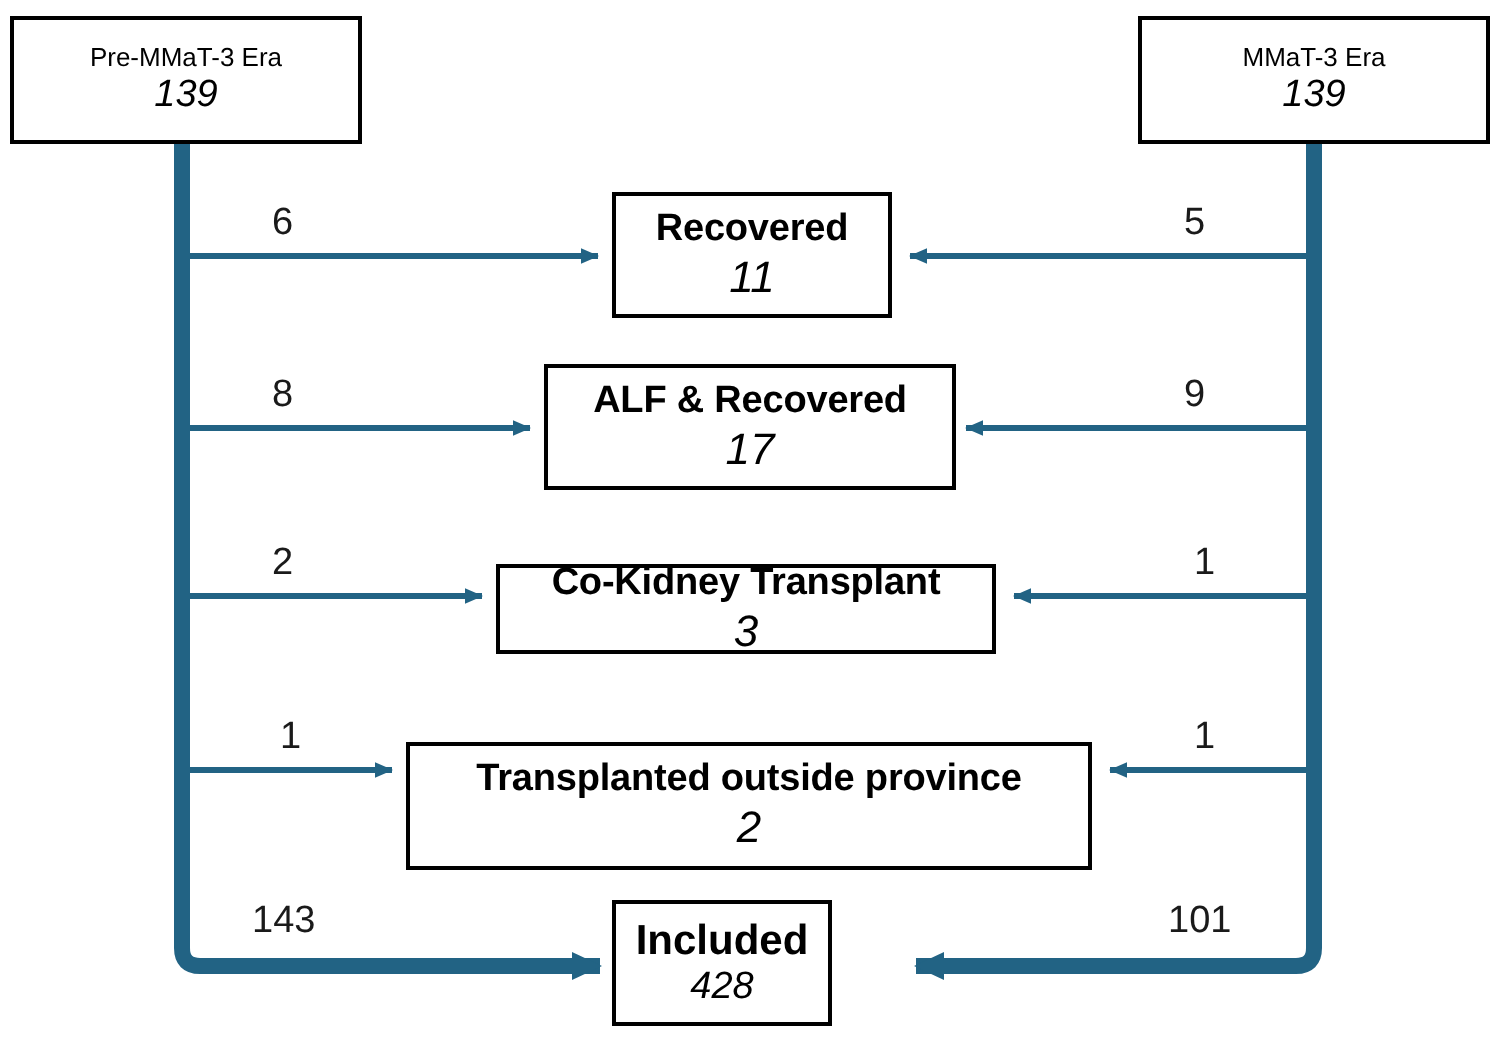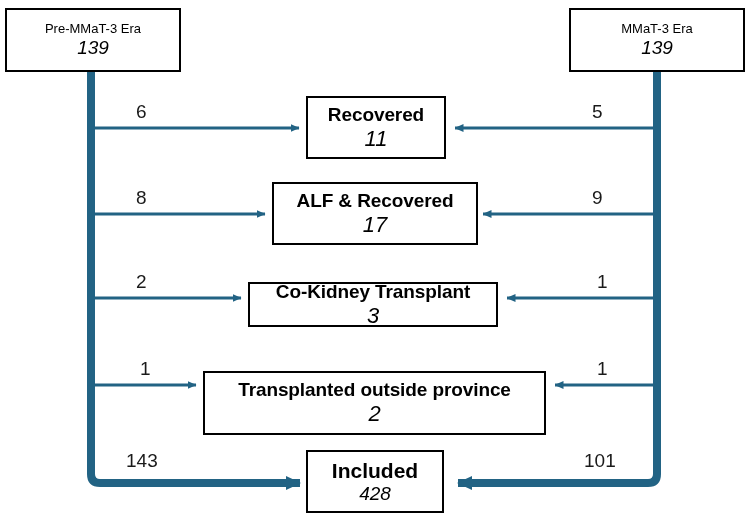--- a/index.html
+++ b/index.html
@@ -144,21 +144,21 @@
   <div class="node-box exc-box" style="left:248px; top:267px; width:250px; height:45px;margin-top:15px;">
     <span class="node-title">Co-Kidney Transplant</span>
     <span class="node-count">3</span>
   </div>
 
   <div class="node-box exc-box" style="left:203px; top:371px; width:343px; height:64px;">
     <span class="node-title">Transplanted outside province</span>
     <span class="node-count">2</span>
   </div>
 
-  <div class="node-box inc-box" style="left:306px; top:450px; width:138px; height:63px;">
+  <div class="node-box inc-box" style="left:306px; top:450px; width:110px; height:63px;">
     <span class="node-title">Included</span>
     <span class="node-count">428</span>
   </div>
 
   <div class="edge-label" style="left:136px; top:101px;">6</div>
   <div class="edge-label" style="left:136px; top:187px;">8</div>
   <div class="edge-label" style="left:136px; top:271px;">2</div>
   <div class="edge-label" style="left:140px; top:358px;">1</div>
   <div class="edge-label" style="left:126px; top:450px;">143</div>
 

